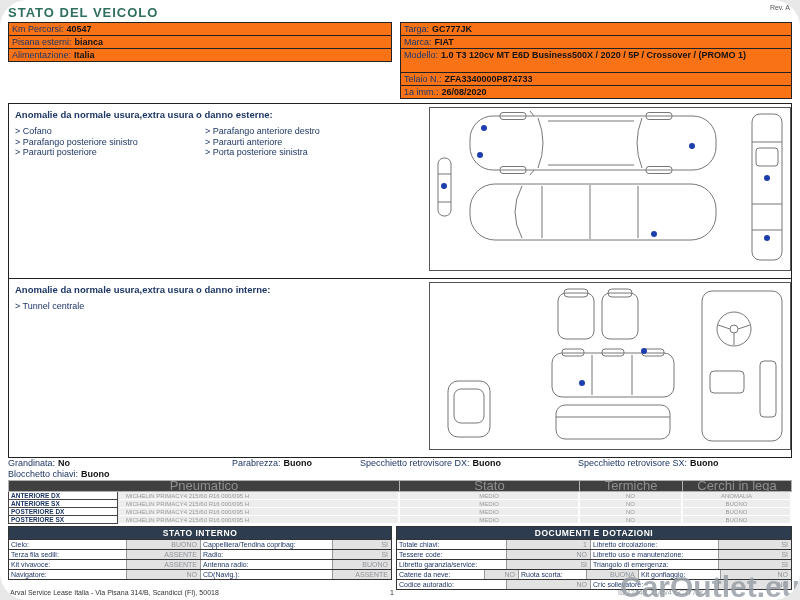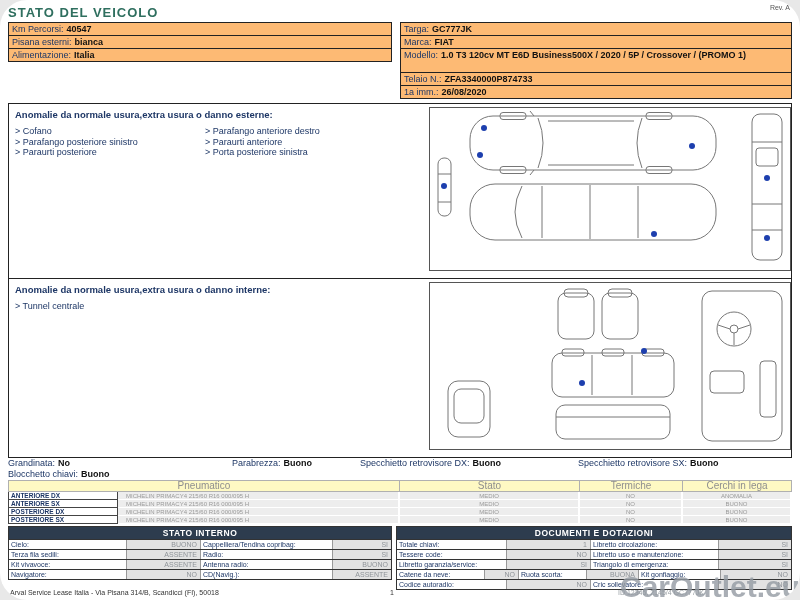--- a/index.html
+++ b/index.html
@@ -10,21 +10,21 @@
     margin:0 auto;
     border-radius:27px;
   }
   .lab { color:var(--navy,#1e3766); }
   .valb { font-weight:700; color:#111; margin-left:3px; }
 
   .page-title { position:absolute; left:8px; top:5px; font-size:13px; font-weight:700;
     letter-spacing:1px; color:var(--accent-teal,#2f6f5f); }
   .rev { position:absolute; right:10px; top:4px; font-size:7px; color:#555; }
 
-  .info-table { position:absolute; top:22px; border:1px solid #222; border-bottom:none; background:#fdba74; }
+  .info-table { position:absolute; top:22px; border:1px solid #222; border-bottom:none; background:#f97316; }
   .info-left  { left:8px;   width:384px; }
   .info-right { left:400px; width:392px; }
   .irow { border-bottom:1px solid #222; min-height:13px; line-height:12px; font-size:9px; padding:0 3px; }
   .irow.tall { min-height:24px; line-height:11px; padding-top:1px; }
 
   .section { position:absolute; left:8px; width:784px; border:1px solid #222; background:#fff; }
   .sec-ext { top:103px; height:180px; }
   .sec-int { top:278px; height:180px; }
   .sec-title { position:absolute; left:6px; top:5px; font-size:9.5px; font-weight:700; color:var(--navy,#1e3766); }
   .alist { position:absolute; top:22px; font-size:9px; color:var(--navy,#1e3766); }
@@ -32,22 +32,22 @@
   .col1 { left:6px; } .col2 { left:196px; }
   .diagram-box { position:absolute; left:420px; top:3px; width:362px; border:1px solid #555; background:#fff; }
   .sec-ext .diagram-box { height:164px; }
   .sec-int .diagram-box { height:168px; }
 
   .summary { position:absolute; left:0; top:456px; width:800px; height:24px; font-size:9px; }
   .sumitem { position:absolute; white-space:nowrap; }
 
   .tyres { position:absolute; left:8px; top:480px; width:784px; }
   .thead { display:flex; height:12px; }
-  .th { background:#fef9c3; border:1px solid #b0b0b0; border-left:none; color:#8f8f8f;
-    font-size:10px; line-height:10px; text-align:center; }
+  .th { background:#404040; border:1px solid #b0b0b0; border-left:none; color:#8f8f8f;
+    font-size:13px; line-height:10px; text-align:center; }
   .th:first-child { border-left:1px solid #b0b0b0; }
   .trow { display:flex; height:8px; }
   .tpos { width:110px; border:1px solid #444; border-top:none; color:var(--navy,#1e3766);
     font-weight:700; font-size:6.5px; line-height:7px; padding-left:2px; background:#fff; }
   .tpneu { width:282px; background:#ededed; color:#9a9a9a; font-size:6px; line-height:8px;
     padding-left:8px; border-right:2px solid #fff; border-bottom:1px solid #fff; white-space:nowrap; overflow:hidden; }
   .tval { background:#ededed; color:#9a9a9a; font-size:6px; line-height:8px; text-align:center;
     border-right:2px solid #fff; border-bottom:1px solid #fff; }
 
   .btable { position:absolute; top:526px; border:1px solid #333; background:#fff; }

